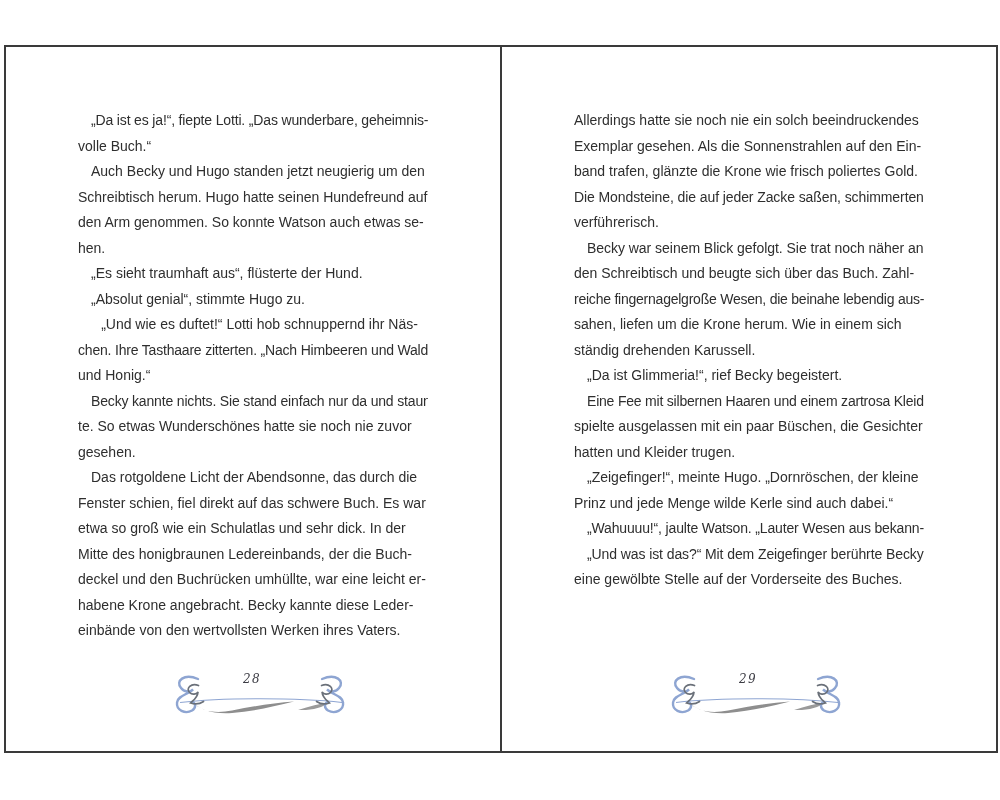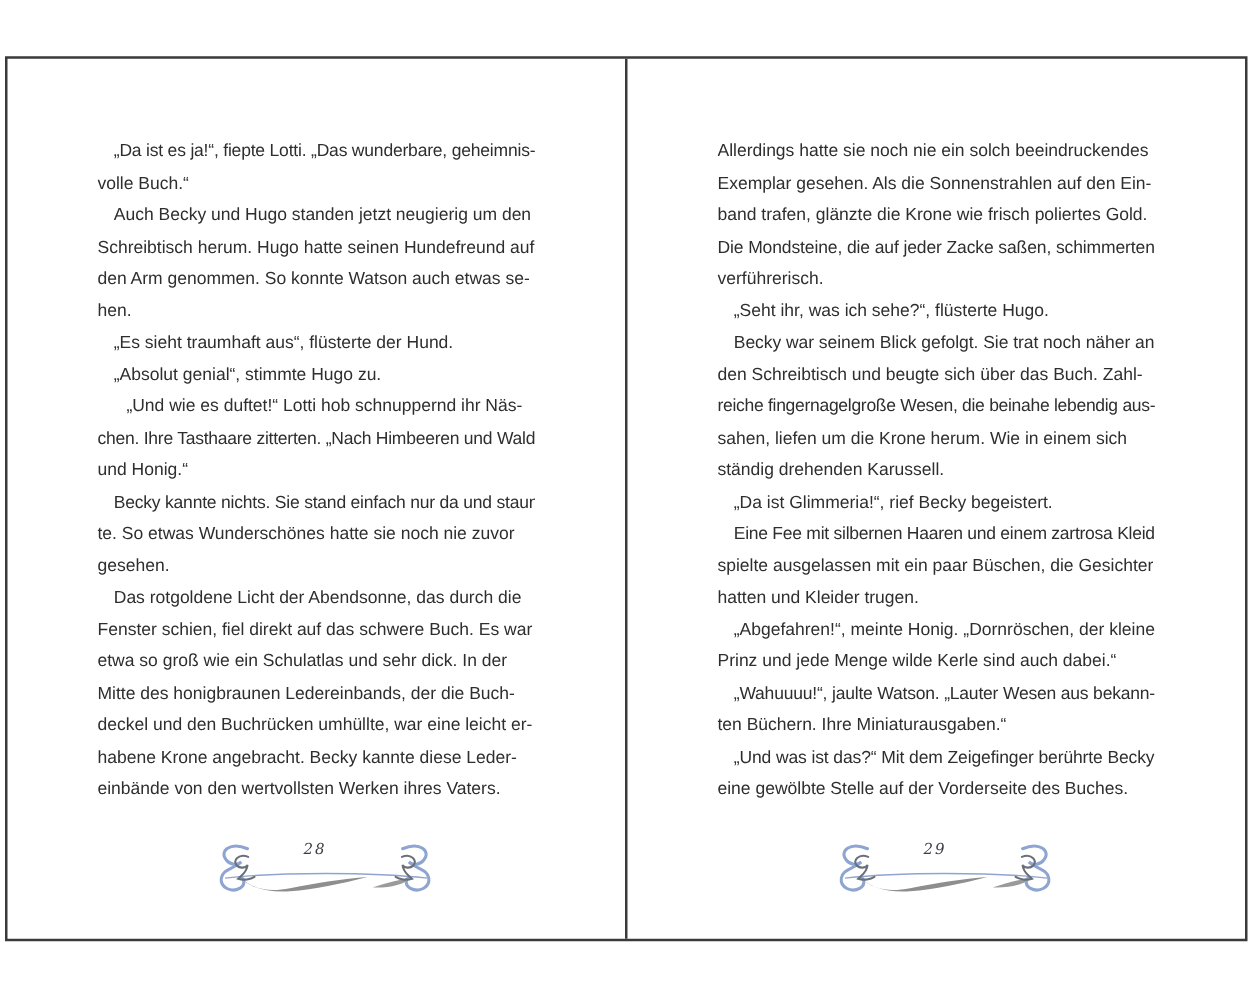--- a/index.html
+++ b/index.html
@@ -97,34 +97,32 @@
 
     <div class="spine"></div>
 
     <section class="page">
       <div class="text-block">
           <div class="line j" style="word-spacing: 0px;">Allerdings hatte sie noch nie ein solch beeindruckendes</div>
           <div class="line j" style="word-spacing: 0px;">Exemplar gesehen. Als die Sonnenstrahlen auf den Ein-</div>
           <div class="line j" style="word-spacing: 0px;">band trafen, glänzte die Krone wie frisch poliertes Gold.</div>
           <div class="line j" style="letter-spacing: -0.093px;">Die Mondsteine, die auf jeder Zacke saßen, schimmerten</div>
           <div class="line">verführerisch.</div>
-          <div class="line ind">„Seht ihr, was ich sehe?“, flüsterte Hugo.</div>
           <div class="line ind j" style="letter-spacing: -0.037px;">Becky war seinem Blick gefolgt. Sie trat noch näher an</div>
           <div class="line j" style="word-spacing: 0px;">den Schreibtisch und beugte sich über das Buch. Zahl-</div>
           <div class="line j" style="letter-spacing: -0.232px;">reiche fingernagelgroße Wesen, die beinahe lebendig aus-</div>
           <div class="line j" style="word-spacing: 0px;">sahen, liefen um die Krone herum. Wie in einem sich</div>
           <div class="line">ständig drehenden Karussell.</div>
           <div class="line ind">„Da ist Glimmeria!“, rief Becky begeistert.</div>
           <div class="line ind j" style="letter-spacing: -0.204px;">Eine Fee mit silbernen Haaren und einem zartrosa Kleid</div>
           <div class="line j" style="word-spacing: 0px;">spielte ausgelassen mit ein paar Büschen, die Gesichter</div>
           <div class="line">hatten und Kleider trugen.</div>
-          <div class="line ind j" style="word-spacing: 0px;">„Abgefahren!“, meinte Honig. „Dornröschen, der kleine</div>
+          <div class="line ind j" style="word-spacing: 0px;">„Zeigefinger!“, meinte Hugo. „Dornröschen, der kleine</div>
           <div class="line">Prinz und jede Menge wilde Kerle sind auch dabei.“</div>
           <div class="line ind j" style="letter-spacing: -0.154px;">„Wahuuuu!“, jaulte Watson. „Lauter Wesen aus bekann-</div>
-          <div class="line">ten Büchern. Ihre Miniaturausgaben.“</div>
           <div class="line ind j" style="letter-spacing: -0.094px;">„Und was ist das?“ Mit dem Zeigefinger berührte Becky</div>
           <div class="line">eine gewölbte Stelle auf der Vorderseite des Buches.</div>
         </div>
       <div class="footer">
         <svg class="flourish" width="176" height="50" viewBox="0 0 176 50">
           <path d="M8 30.5 C 50 25.5, 126 25.5, 170 30.5" fill="none" stroke="#8ea5d2" stroke-width="1.1"></path>
           <path d="M20 29 C 28 39, 42 42, 60 38.5 C 82 34, 102 31, 122 29.5 C 100 35, 80 39.5, 60 41 C 42 42.2, 26 38, 20 29 Z" fill="#8e8e8e"></path>
           <path d="M158 30 C 150 36, 140 38.5, 126 38 C 137 34.5, 148 31.5, 158 30 Z" fill="#9a9a9a"></path>
           <g>
             <path d="M26 7 C 12 1, 3 9, 9 16 C 12 20, 18 20.5, 21 17.5 C 15 23, 6 23.5, 5 30.5 C 4 38, 13 42.5, 20 38.5 C 24 36, 24 31.5, 20.5 30" fill="none" stroke="#8ea5d2" stroke-width="2.4" stroke-linecap="round"></path>

